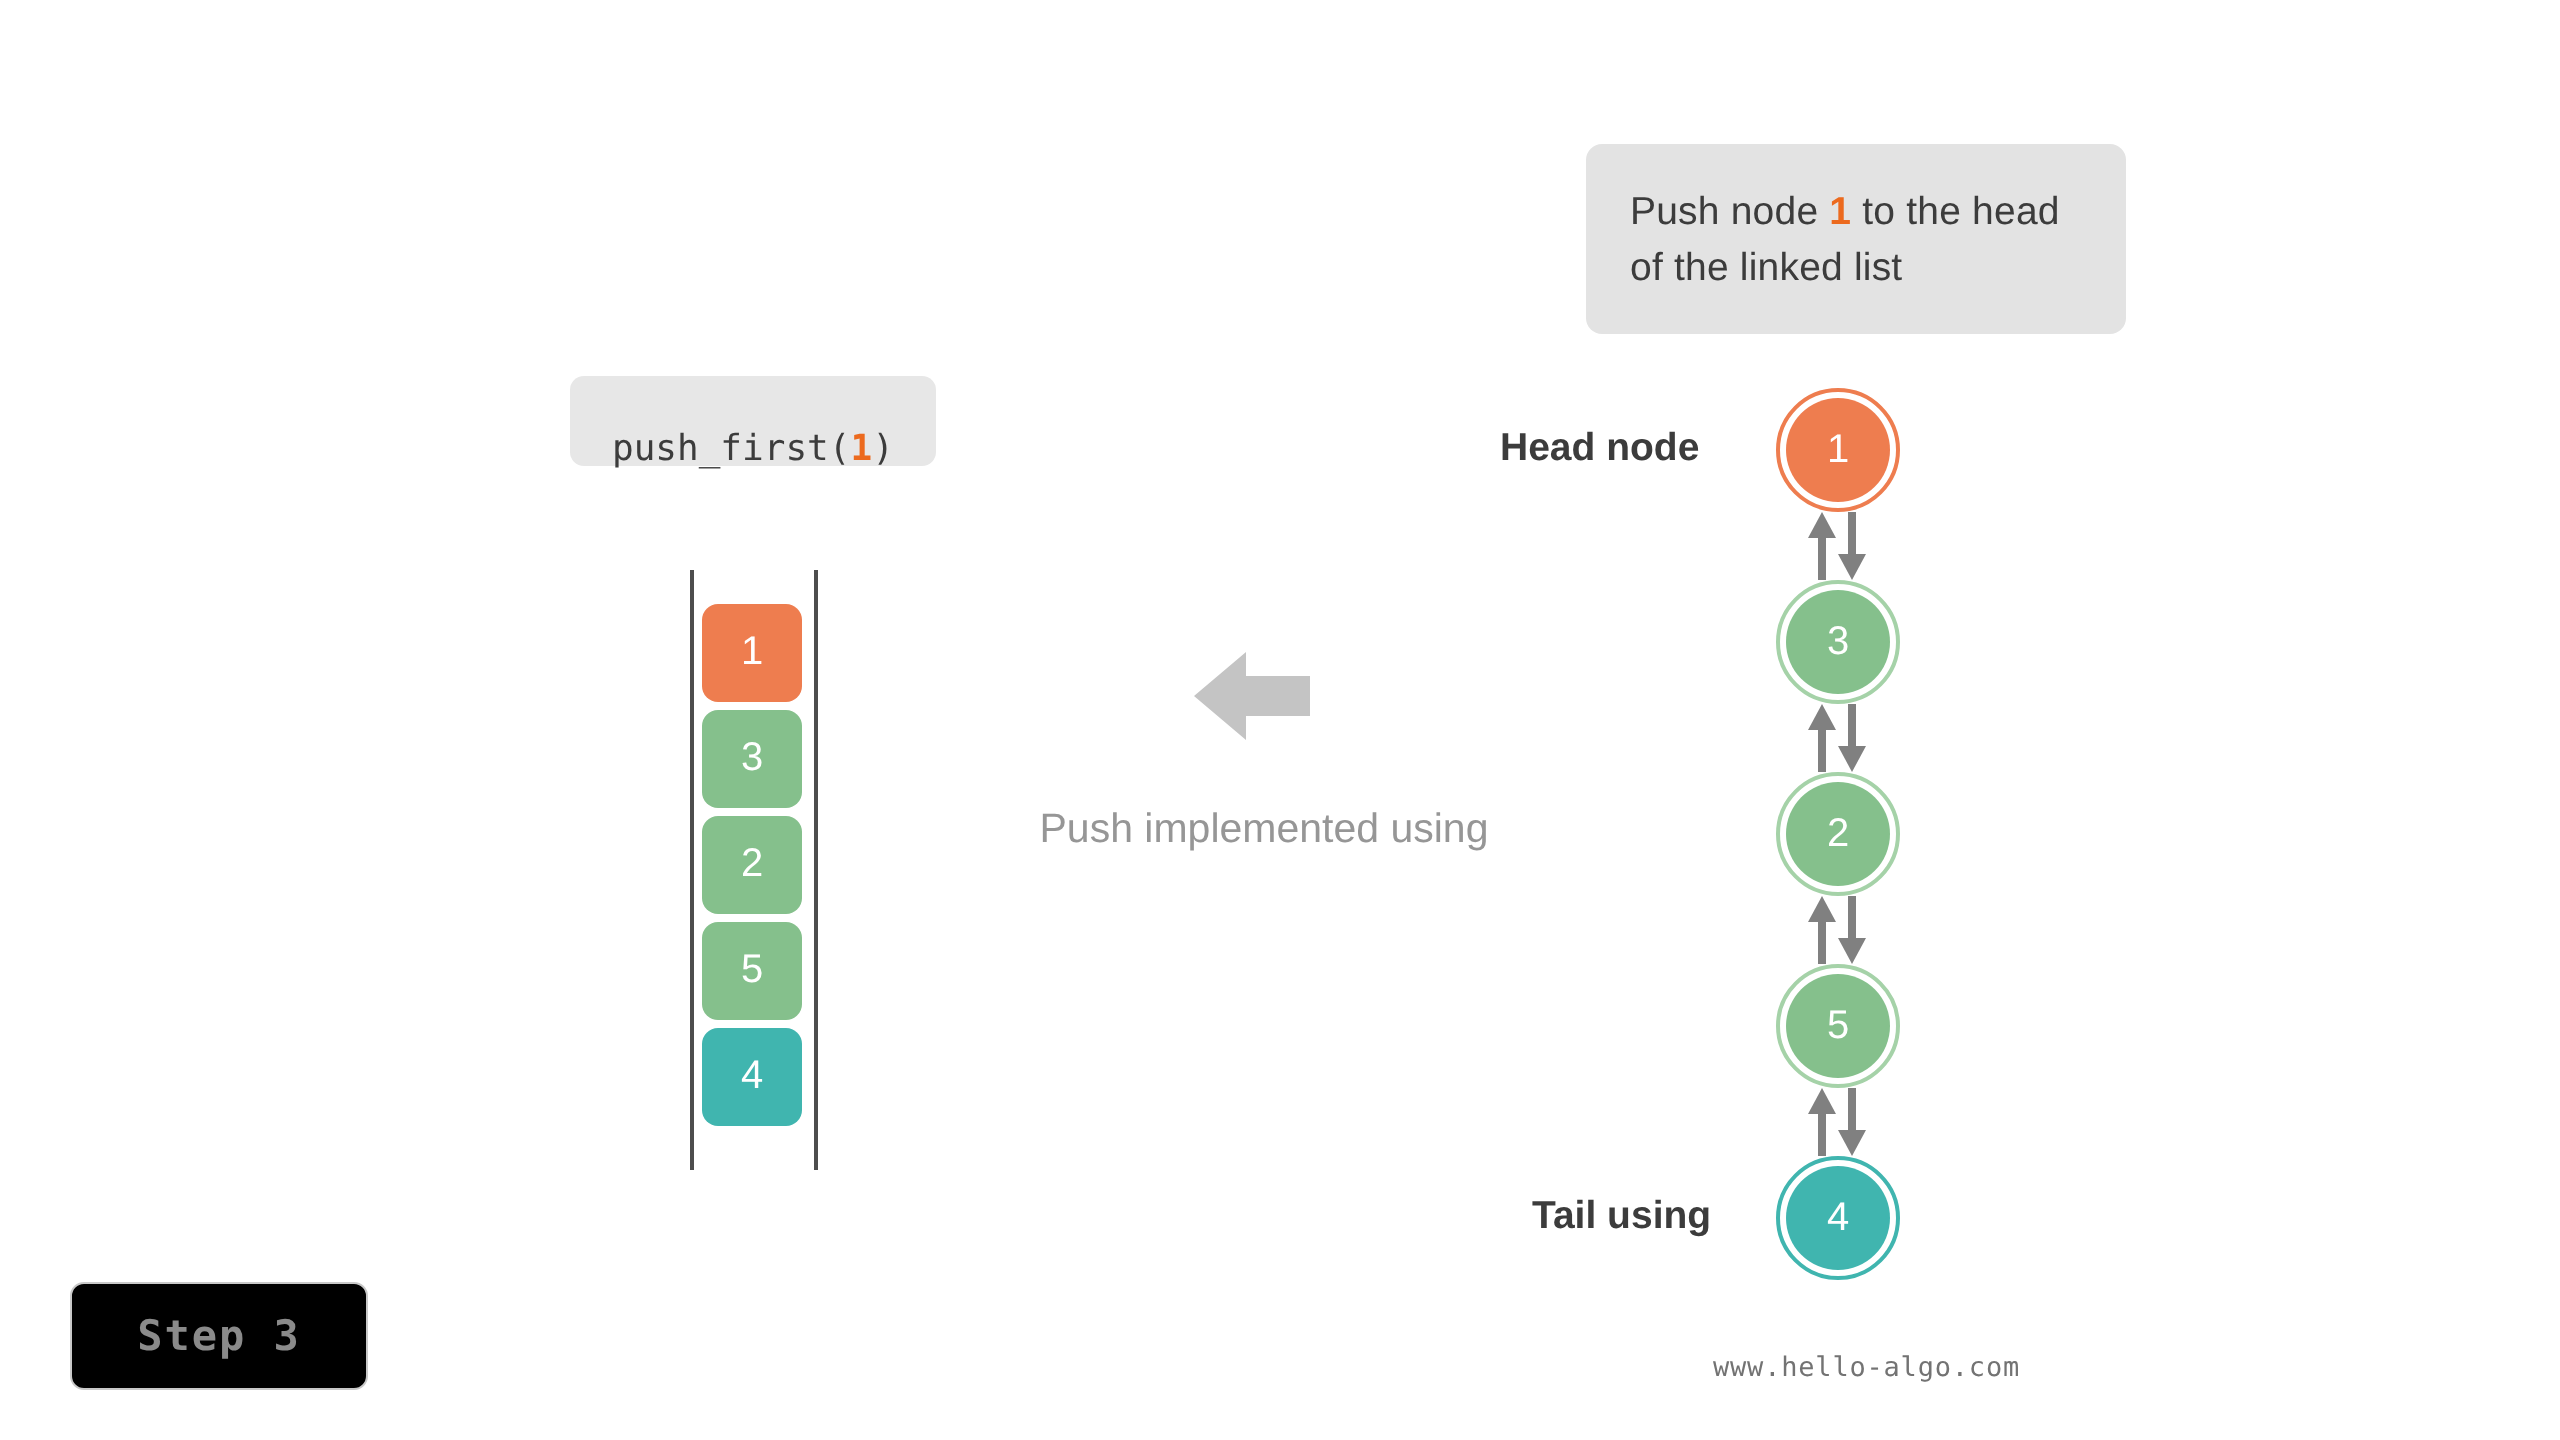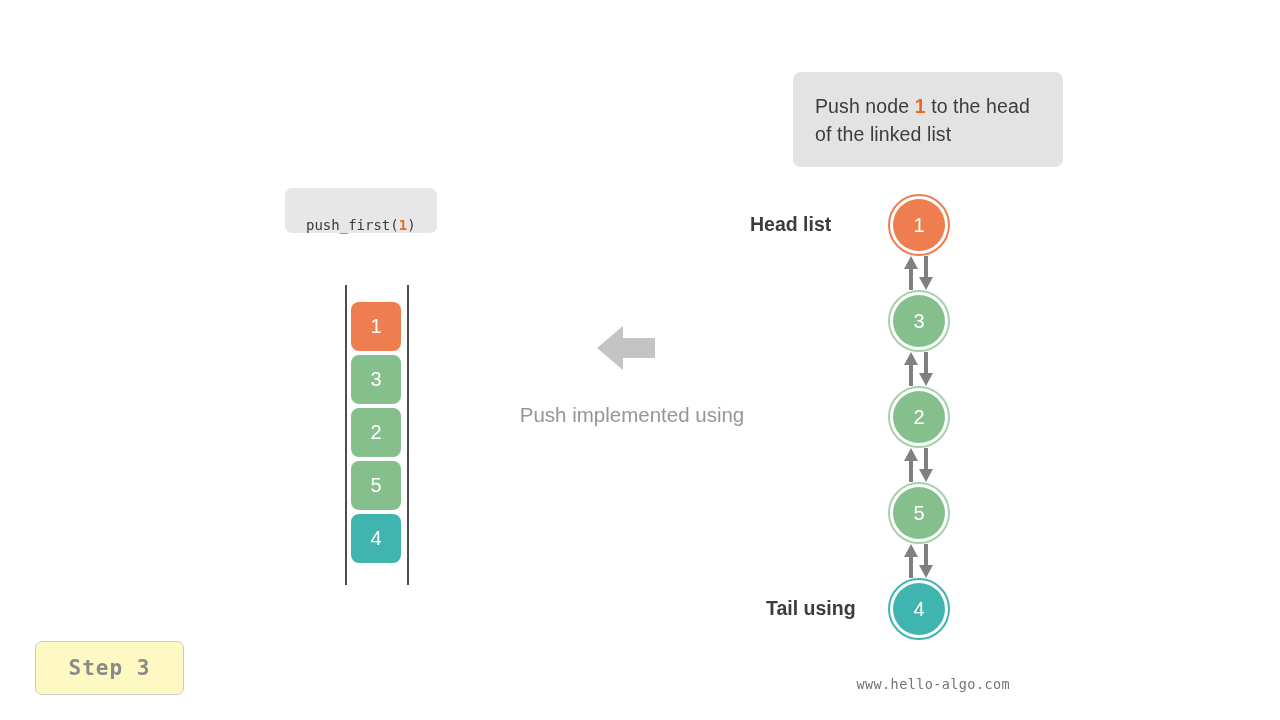--- a/index.html
+++ b/index.html
@@ -54,21 +54,21 @@
     height: 45px;
     background: #e7e7e7;
     border-radius: 7px;
     display: flex;
     align-items: center;
     justify-content: center;
     padding: 0 21px;
   }
   .code-pill-text {
     font-family: "DejaVu Sans Mono", "Liberation Mono", monospace;
-    font-size: 14px;
+    font-size: 18px;
     color: #3c3c3c;
     letter-spacing: 0px;
     white-space: pre;
     margin-top: 28px;
   }
   .code-pill-text b {
     color: #ec6a1e;
     font-weight: bold;
   }
 
@@ -175,26 +175,27 @@
   .head-label { left: 750px; top: 213px; }
   .tail-label { left: 766px; top: 597px; }
 
   
   .step-badge {
     position: absolute;
     left: 35px;
     top: 641px;
     width: 147px;
     height: 52px;
-    background: #fef9c3;
+    background: #000000;
     border: 1.5px solid #c9c9c9;
     border-radius: 7px;
     display: flex;
     align-items: center;
     justify-content: center;
+    text-decoration: underline;
   }
   .step-badge-text {
     font-family: "DejaVu Sans Mono", "Liberation Mono", monospace;
     font-size: 21px;
     font-weight: bold;
     color: #8a8a8a;
     letter-spacing: 1px;
   }
 
   
@@ -246,21 +247,21 @@
   <div class="big-arrow">
     <svg width="58" height="44" viewBox="0 0 58 44" xmlns="http://www.w3.org/2000/svg">
       <polygon id="big-arrow-shape" points="0,22 26,0 26,12 58,12 58,32 26,32 26,44" fill="#c4c4c4"></polygon>
     </svg>
   </div>
 
   <div class="caption">
     <div>Push implemented using</div>
   </div>
 
-  <div class="side-label head-label">Head list</div>
+  <div class="side-label head-label">Head node</div>
   <div class="side-label tail-label">Tail using</div>
 
   <div class="llist" id="linked-list">
       <div class="node" style="border-color: rgb(238, 125, 79);">
         <div class="node-inner" style="background: rgb(238, 125, 79);">1</div>
       </div>
       <div class="connector">
         <svg width="62" height="34" viewBox="0 0 62 34" xmlns="http://www.w3.org/2000/svg">
           <g>
             <line x1="23" y1="34" x2="23" y2="9" stroke="#808080" stroke-width="4"></line>

